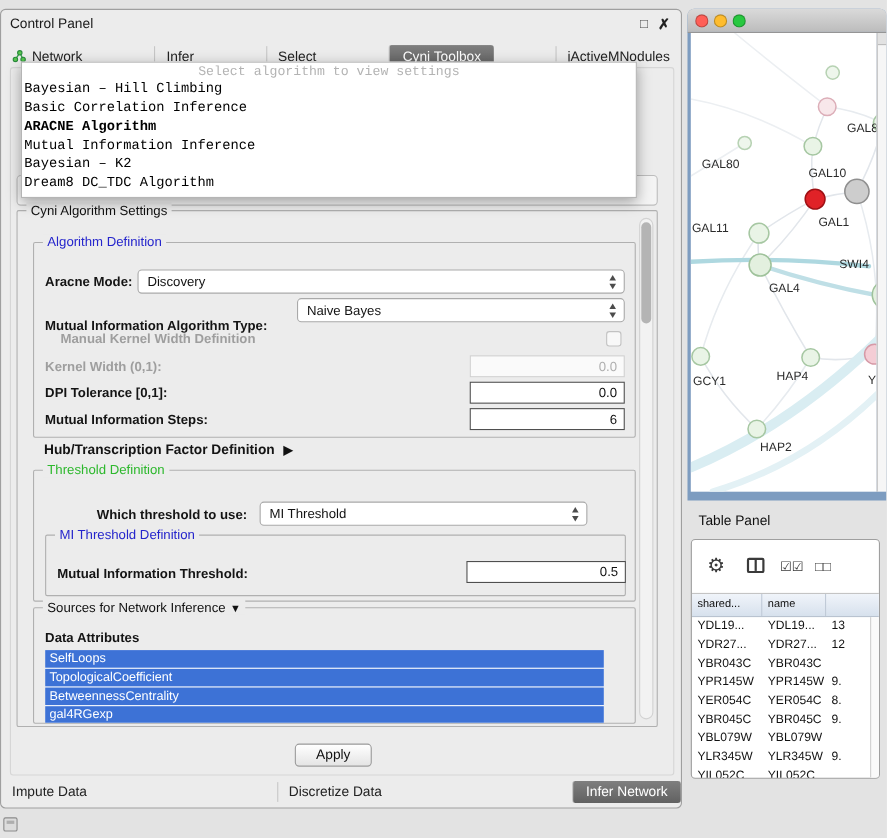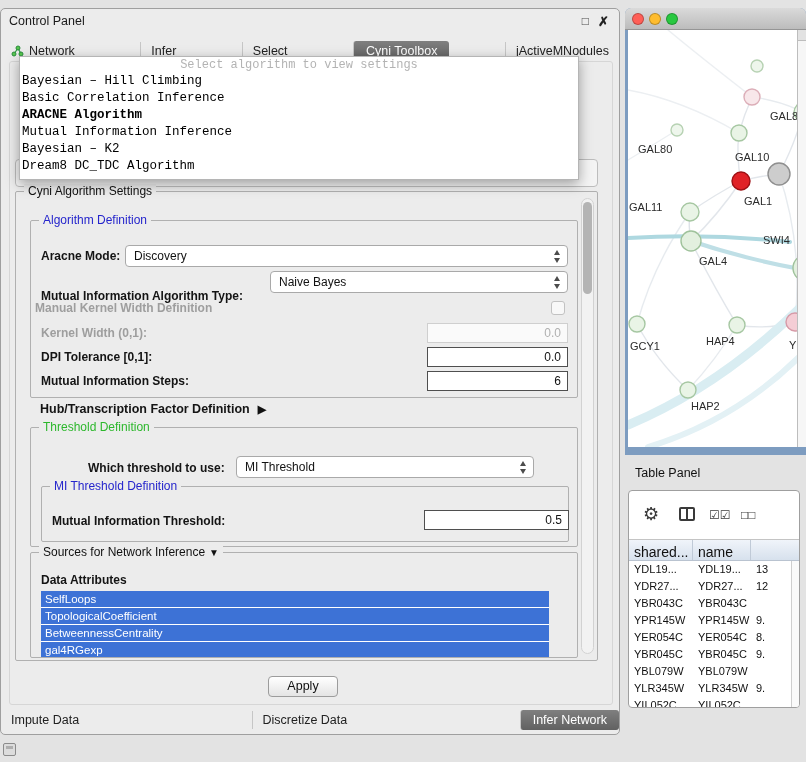--- a/index.html
+++ b/index.html
@@ -55,21 +55,21 @@
 .field-val { position:absolute; right:6px; top:2px; font-size:12px; color:#111; }
 .field.dis { background:#fafafa; border-color:#cfcfcf; }
 .field.dis .field-val { color:#b0b0b0; }
 
 #chk-manual { position:absolute; left:520px; top:80px; width:14px; height:14px; border:1px solid #c2c2c2; border-radius:3px; background:#f8f8f8; }
 
 #lbl-aracne { left:10px; top:28px; }
 #combo-aracne { left:94px; top:24px; width:443px;padding-left:48px; }
 #lbl-mitype { left:10px; top:48px;margin-top:20px; }
 #combo-mitype { left:239px; top:50px; width:298px; }
-#lbl-manual { left:4px; top:80px; }
+#lbl-manual { left:24px; top:80px; }
 #lbl-kernel { left:10px; top:105px; }
 #field-kernel { left:396px; top:102px; width:141px; }
 #lbl-dpi { left:10px; top:129px; }
 #field-dpi { left:396px; top:126px; width:141px; }
 #lbl-steps { left:10px; top:153px; }
 #field-steps { left:396px; top:150px; width:141px; }
 
 #lbl-hub { left:24px; top:210px; font-size:12.5px; }
 .tri-r { font-size:11px; margin-left:8px; color:#111; }
 .tri-d { font-size:10px; margin-left:4px; color:#111; }
@@ -99,21 +99,21 @@
 
 
 #table-label { position:absolute; left:635px; top:466px; font-size:12.5px; color:#111; }
 #table-panel { position:absolute; left:628px; top:490px; width:172px; height:218px; background:#fff; border:1px solid #9f9f9f; border-radius:4px; overflow:hidden; }
 #tp-toolbar { position:relative; height:48px; }
 #tp-gear { position:absolute; left:14px; top:12px; font-size:18px; color:#3a3a3a; }
 #tp-colico { position:absolute; left:50px; top:16px; width:16px; height:14px; border:2px solid #3a3a3a; border-radius:2px; }
 #tp-colico::after { content:""; position:absolute; left:5px; top:0; bottom:0; width:2px; background:#3a3a3a; }
 #tp-chk { position:absolute; left:80px; top:17px; font-size:12px; color:#3a3a3a; }
 #tp-unchk { position:absolute; left:112px; top:17px; font-size:12px; color:#3a3a3a; }
-#tp-header { display:flex; height:22px; background:linear-gradient(#f0f4fa,#d7e1ed); border-top:1px solid #c4c4c4; border-bottom:1px solid #b9c3d0; font-size:14px; color:#111; }
+#tp-header { display:flex; height:22px; background:linear-gradient(#f0f4fa,#d7e1ed); border-top:1px solid #c4c4c4; border-bottom:1px solid #b9c3d0; font-size:10px; color:#111; }
 .hc { padding:4px 0 0 5px; border-right:1px solid #c0cad7; overflow:hidden; white-space:nowrap; }
 .c0 { width:64px; } .c1 { width:58px; } .c2 { flex:1; }
 .hc.c2 { border-right:none; }
 .tp-row { display:flex; height:17px; font-size:11px; color:#111; }
 .tc { padding:2px 0 0 5px; overflow:hidden; white-space:nowrap; }
 #tp-scroll { position:absolute; right:0; top:70px; bottom:0; width:8px; background:#fafafa; border-left:1px solid #cfcfcf; }
 
 
 #corner-icon { position:absolute; left:3px; top:743px; width:13px; height:13px; border:1px solid #8b8b8b; border-radius:2px; background:#dcdcdc; }
 #corner-icon::after { content:""; position:absolute; left:2px; top:2px; right:2px; height:3px; background:#aeaeae; }

